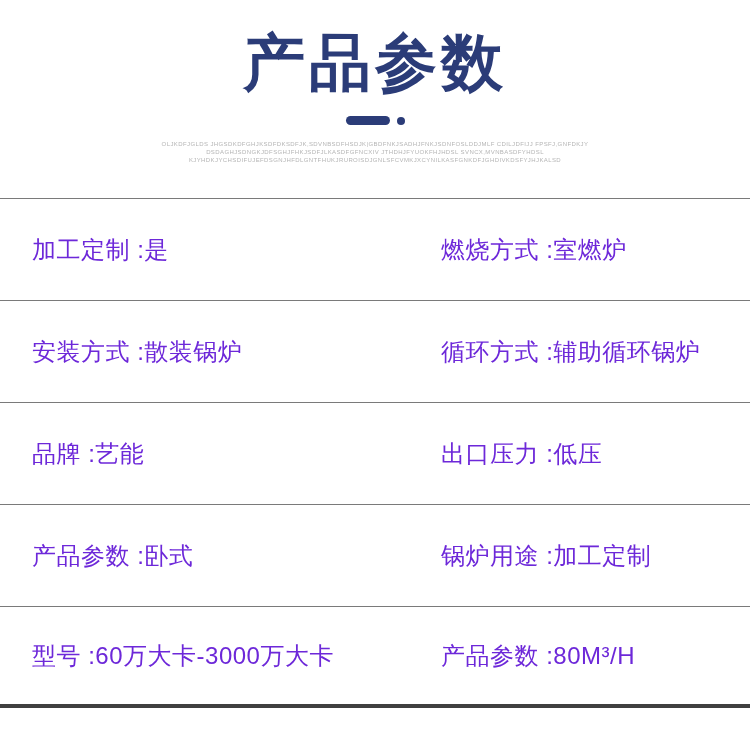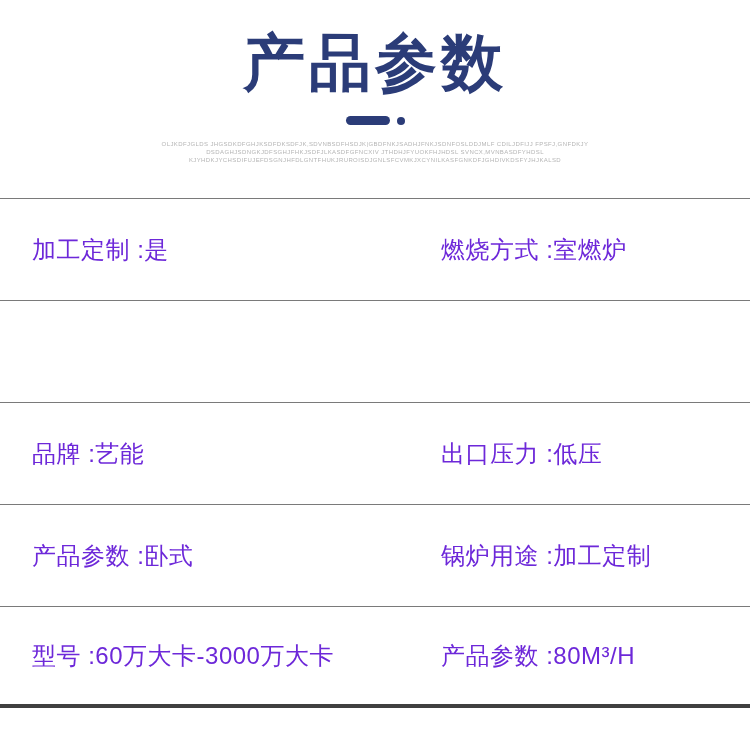--- a/index.html
+++ b/index.html
@@ -89,20 +89,26 @@
     <div class="spec-row">
       <div class="cell left">
         <span class="spec-label">加工定制</span><span class="spec-sep"> :</span><span class="spec-value">是</span>
       </div>
       <div class="cell right">
         <span class="spec-label">燃烧方式</span><span class="spec-sep"> :</span><span class="spec-value">室燃炉</span>
       </div>
     </div>
 
     <div class="spec-row">
+      <div class="cell left">
+        <span class="spec-label">安装方式</span><span class="spec-sep"> :</span><span class="spec-value">散装锅炉</span>
+      </div>
+      <div class="cell right">
+        <span class="spec-label">循环方式</span><span class="spec-sep"> :</span><span class="spec-value">辅助循环锅炉</span>
+      </div>
     </div>
 
     <div class="spec-row">
       <div class="cell left">
         <span class="spec-label">品牌</span><span class="spec-sep"> :</span><span class="spec-value">艺能</span>
       </div>
       <div class="cell right">
         <span class="spec-label">出口压力</span><span class="spec-sep"> :</span><span class="spec-value">低压</span>
       </div>
     </div>

